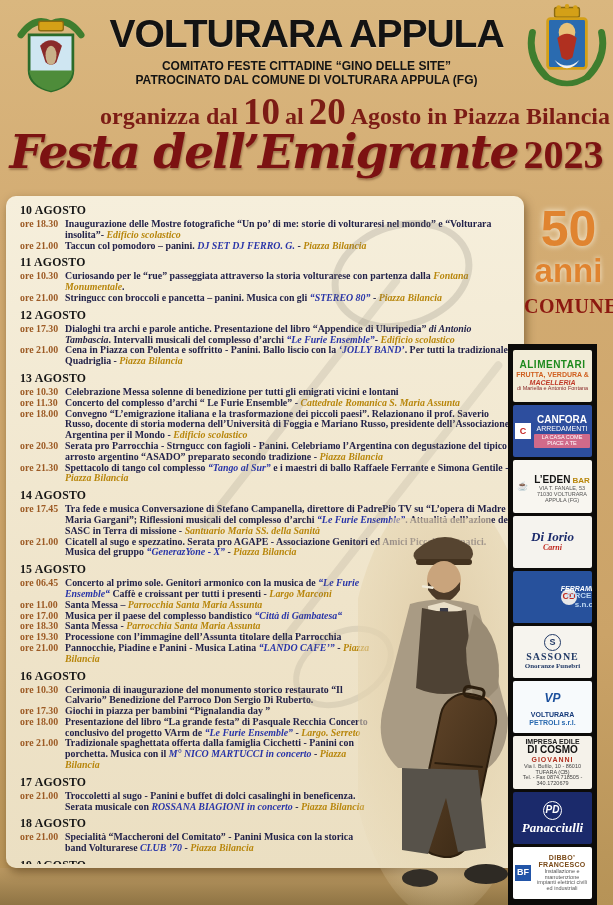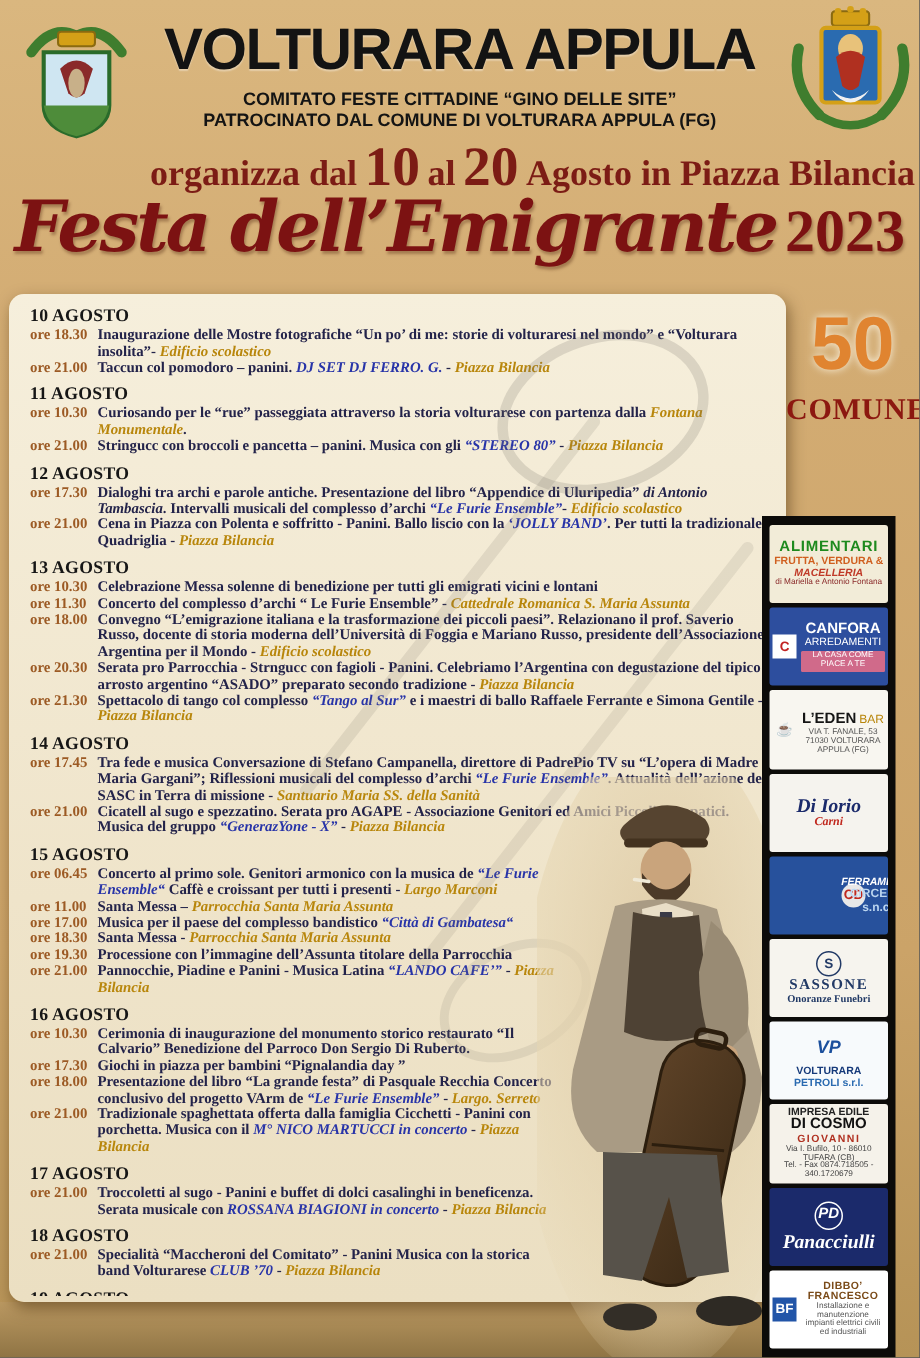--- a/index.html
+++ b/index.html
@@ -302,20 +302,21 @@
       </g>
 
       <path d="M44 250 L120 252 L128 330 L100 334 L88 280 L70 336 L44 332 Z" fill="#57524a"></path>
       <ellipse cx="128" cy="356" rx="22" ry="10" fill="#2e2a24"></ellipse>
       <ellipse cx="62" cy="360" rx="18" ry="9" fill="#332e27"></ellipse>
     </svg>
   </div>
 
   <div class="anniversary">
     <div class="anni-number">50</div>
+    <div class="anni-word">anni</div>
     <div class="anni-slogan">COMUNE</div>
   </div>
 
   <div class="sponsor-strip">
       <div class="sponsor" style="background: rgb(242, 236, 216);">
         <div class="rows">
           <div class="s-row s-md" style="color: rgb(30, 138, 30); font-weight: bold; letter-spacing: 0.5px;">ALIMENTARI</div>
           <div class="s-row s-xs" style="color: rgb(208, 96, 32); font-weight: bold;">FRUTTA, VERDURA &amp;</div>
           <div class="s-row s-xs" style="color: rgb(192, 58, 40); font-style: italic; font-weight: bold;">MACELLERIA</div>
           <div class="s-row s-xxs" style="color: rgb(138, 42, 42);">di Mariella e Antonio Fontana</div>
@@ -325,21 +326,21 @@
         <div class="badge" style="background: rgb(255, 255, 255); color: rgb(194, 34, 34); height: 16px; width: 16px; font-size: 9px;">C</div>
         <div class="rows">
           <div class="s-row s-md" style="color: rgb(255, 255, 255); font-weight: bold;">CANFORA</div>
           <div class="s-row s-xs" style="color: rgb(255, 255, 255);">ARREDAMENTI</div>
           <div class="s-row s-xxs band" style="background: rgb(208, 106, 138); color: rgb(255, 255, 255);">LA CASA COME PIACE A TE</div>
         </div>
       </div>
       <div class="sponsor srow" style="background: rgb(248, 246, 240);">
         <div class="badge" style="background: transparent; color: rgb(122, 74, 32); height: 16px; width: 16px; font-size: 9px;">☕</div>
         <div class="rows">
-          <div class="s-row"><span class="s-md" style="margin: 0px 1px; color: rgb(21, 21, 21); font-weight: bold;">L’EDEN</span><span class="s-sm" style="margin: 0px 1px; color: rgb(184, 134, 11); font-weight: normal; text-align: right;">BAR</span></div>
+          <div class="s-row"><span class="s-md" style="margin: 0px 1px; color: rgb(21, 21, 21); font-weight: bold;">L’EDEN</span><span class="s-sm" style="margin: 0px 1px; color: rgb(184, 134, 11); font-weight: bold; text-align: right;">BAR</span></div>
           <div class="s-row s-xxs" style="color: rgb(85, 85, 85);">VIA T. FANALE, 53</div>
           <div class="s-row s-xxs" style="color: rgb(85, 85, 85);">71030 VOLTURARA APPULA (FG)</div>
         </div>
       </div>
       <div class="sponsor" style="background: rgb(245, 243, 238);">
         <div class="rows">
           <div class="s-row s-lg" style="color: rgb(27, 42, 107); font-style: italic; font-family: &quot;Liberation Serif&quot;, serif; font-weight: bold;">Di Iorio</div>
           <div class="s-row s-sm" style="color: rgb(192, 40, 30); font-style: italic; font-family: &quot;Liberation Serif&quot;, serif; font-weight: bold;">Carni</div>
         </div>
       </div>

